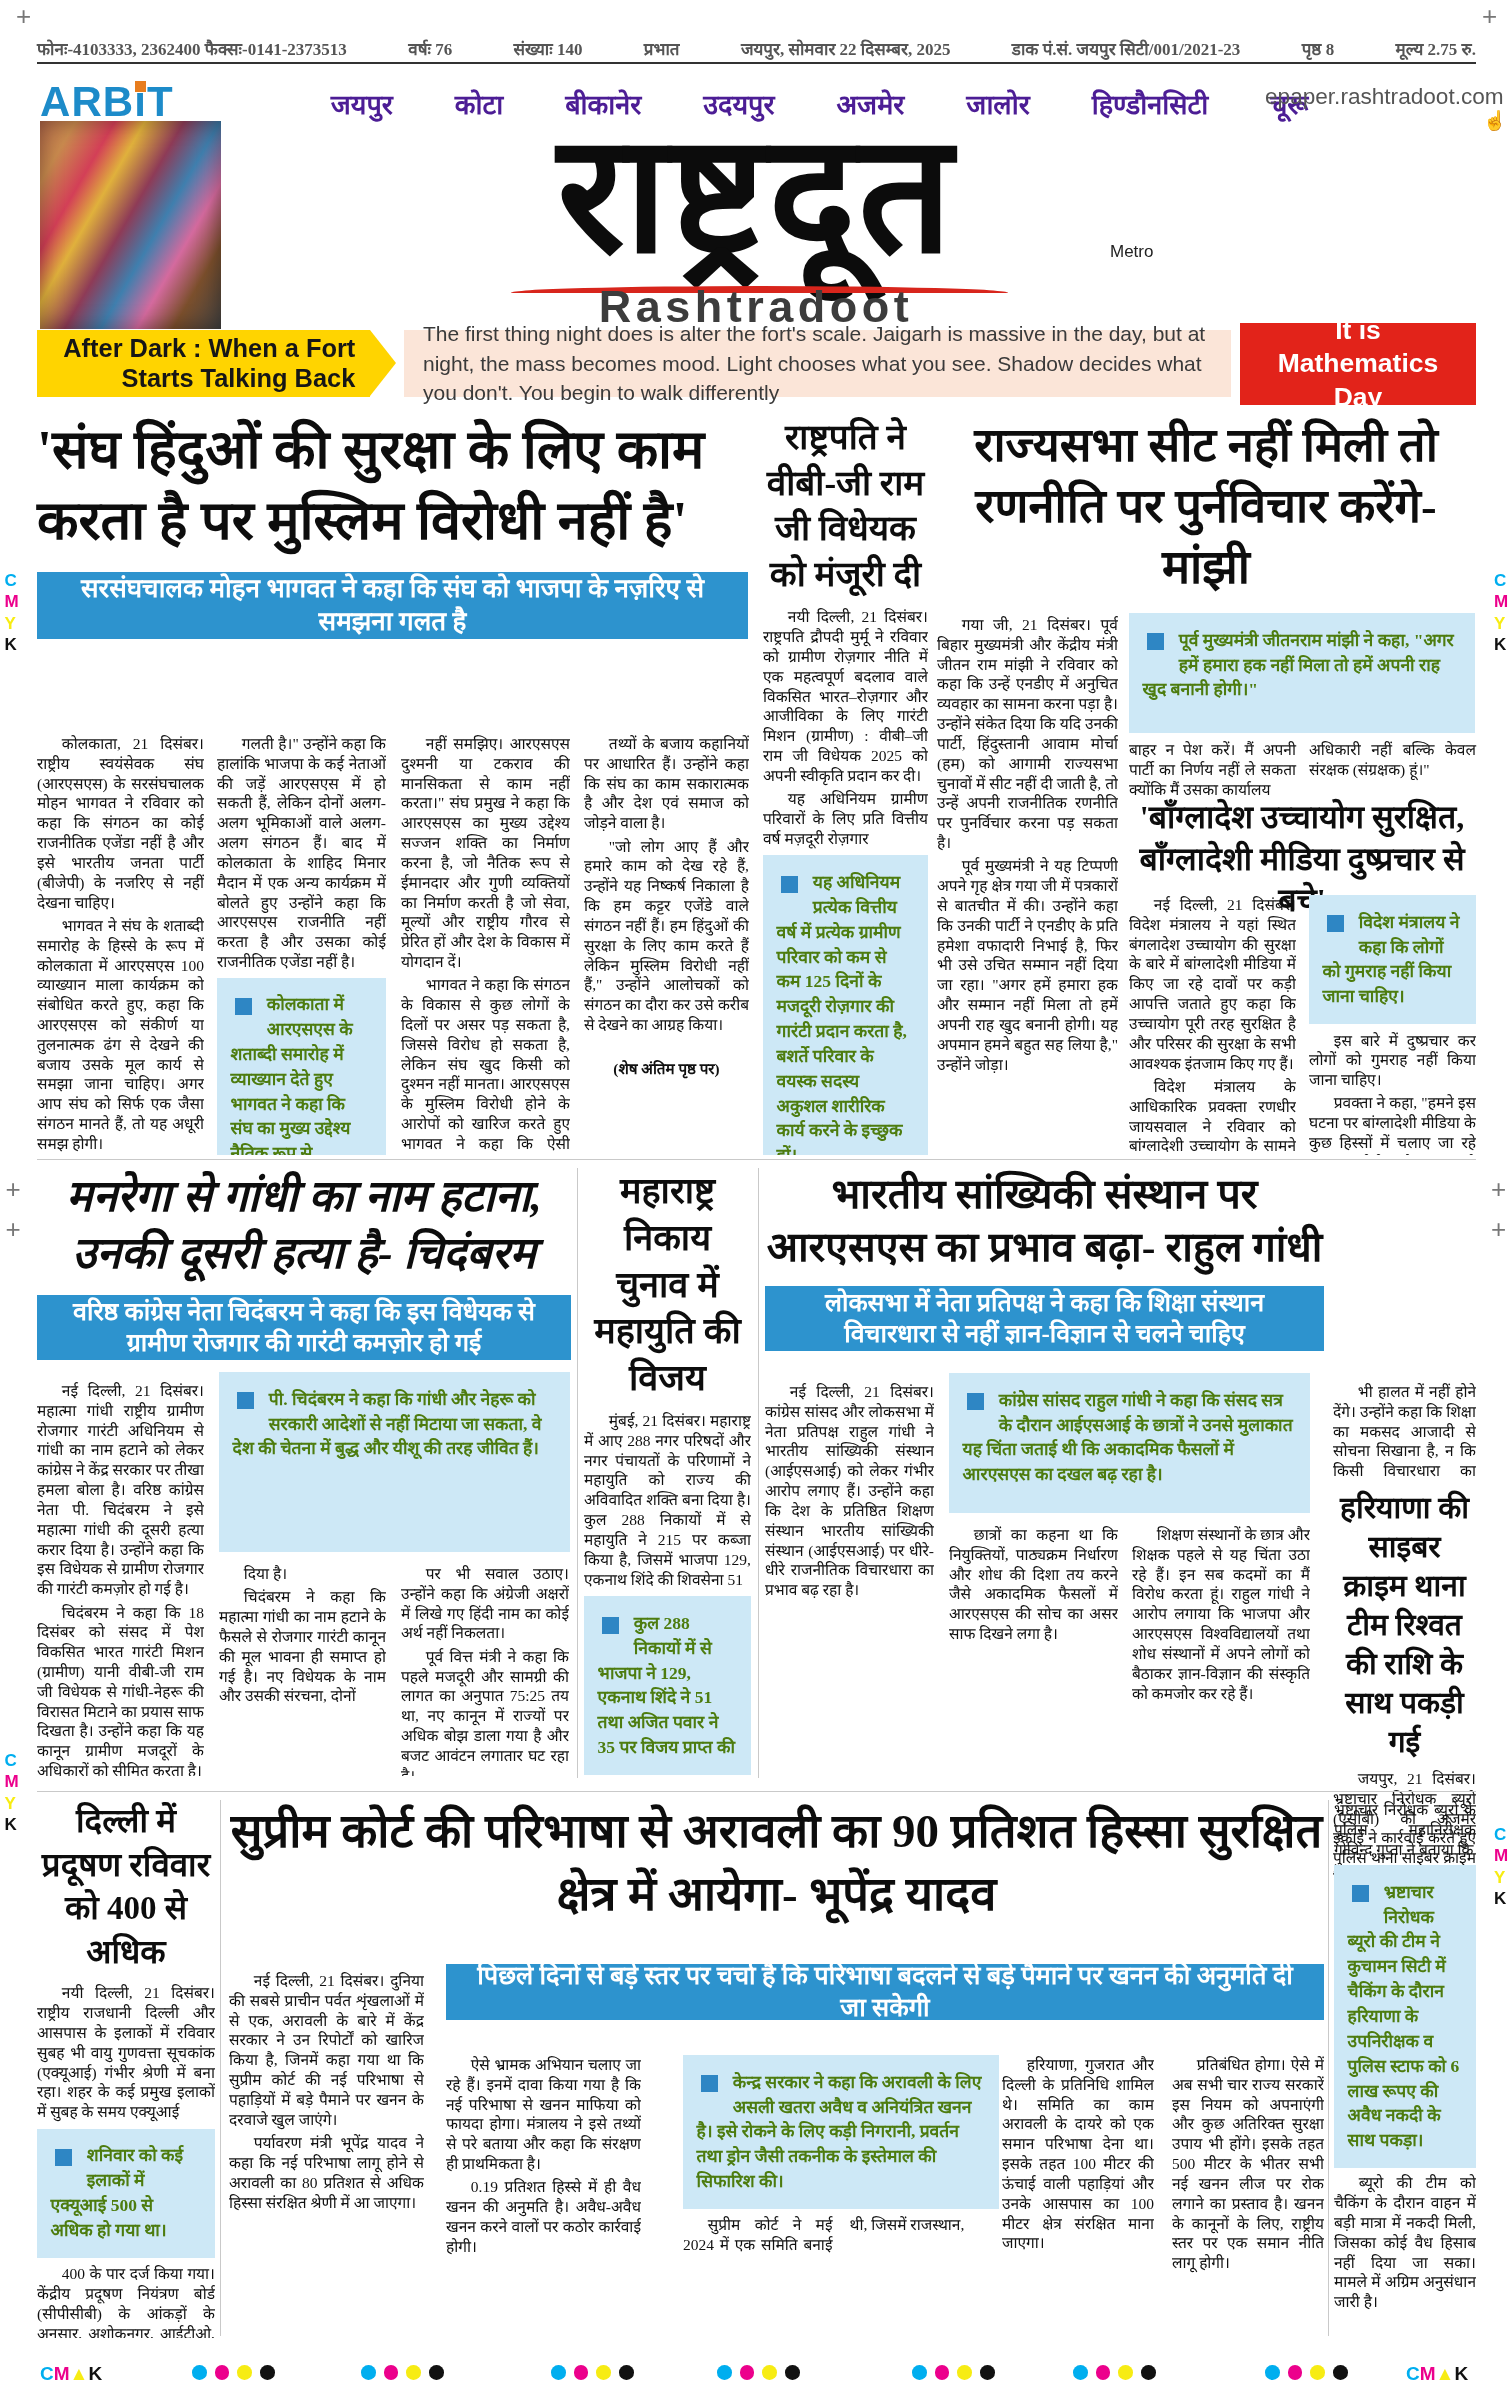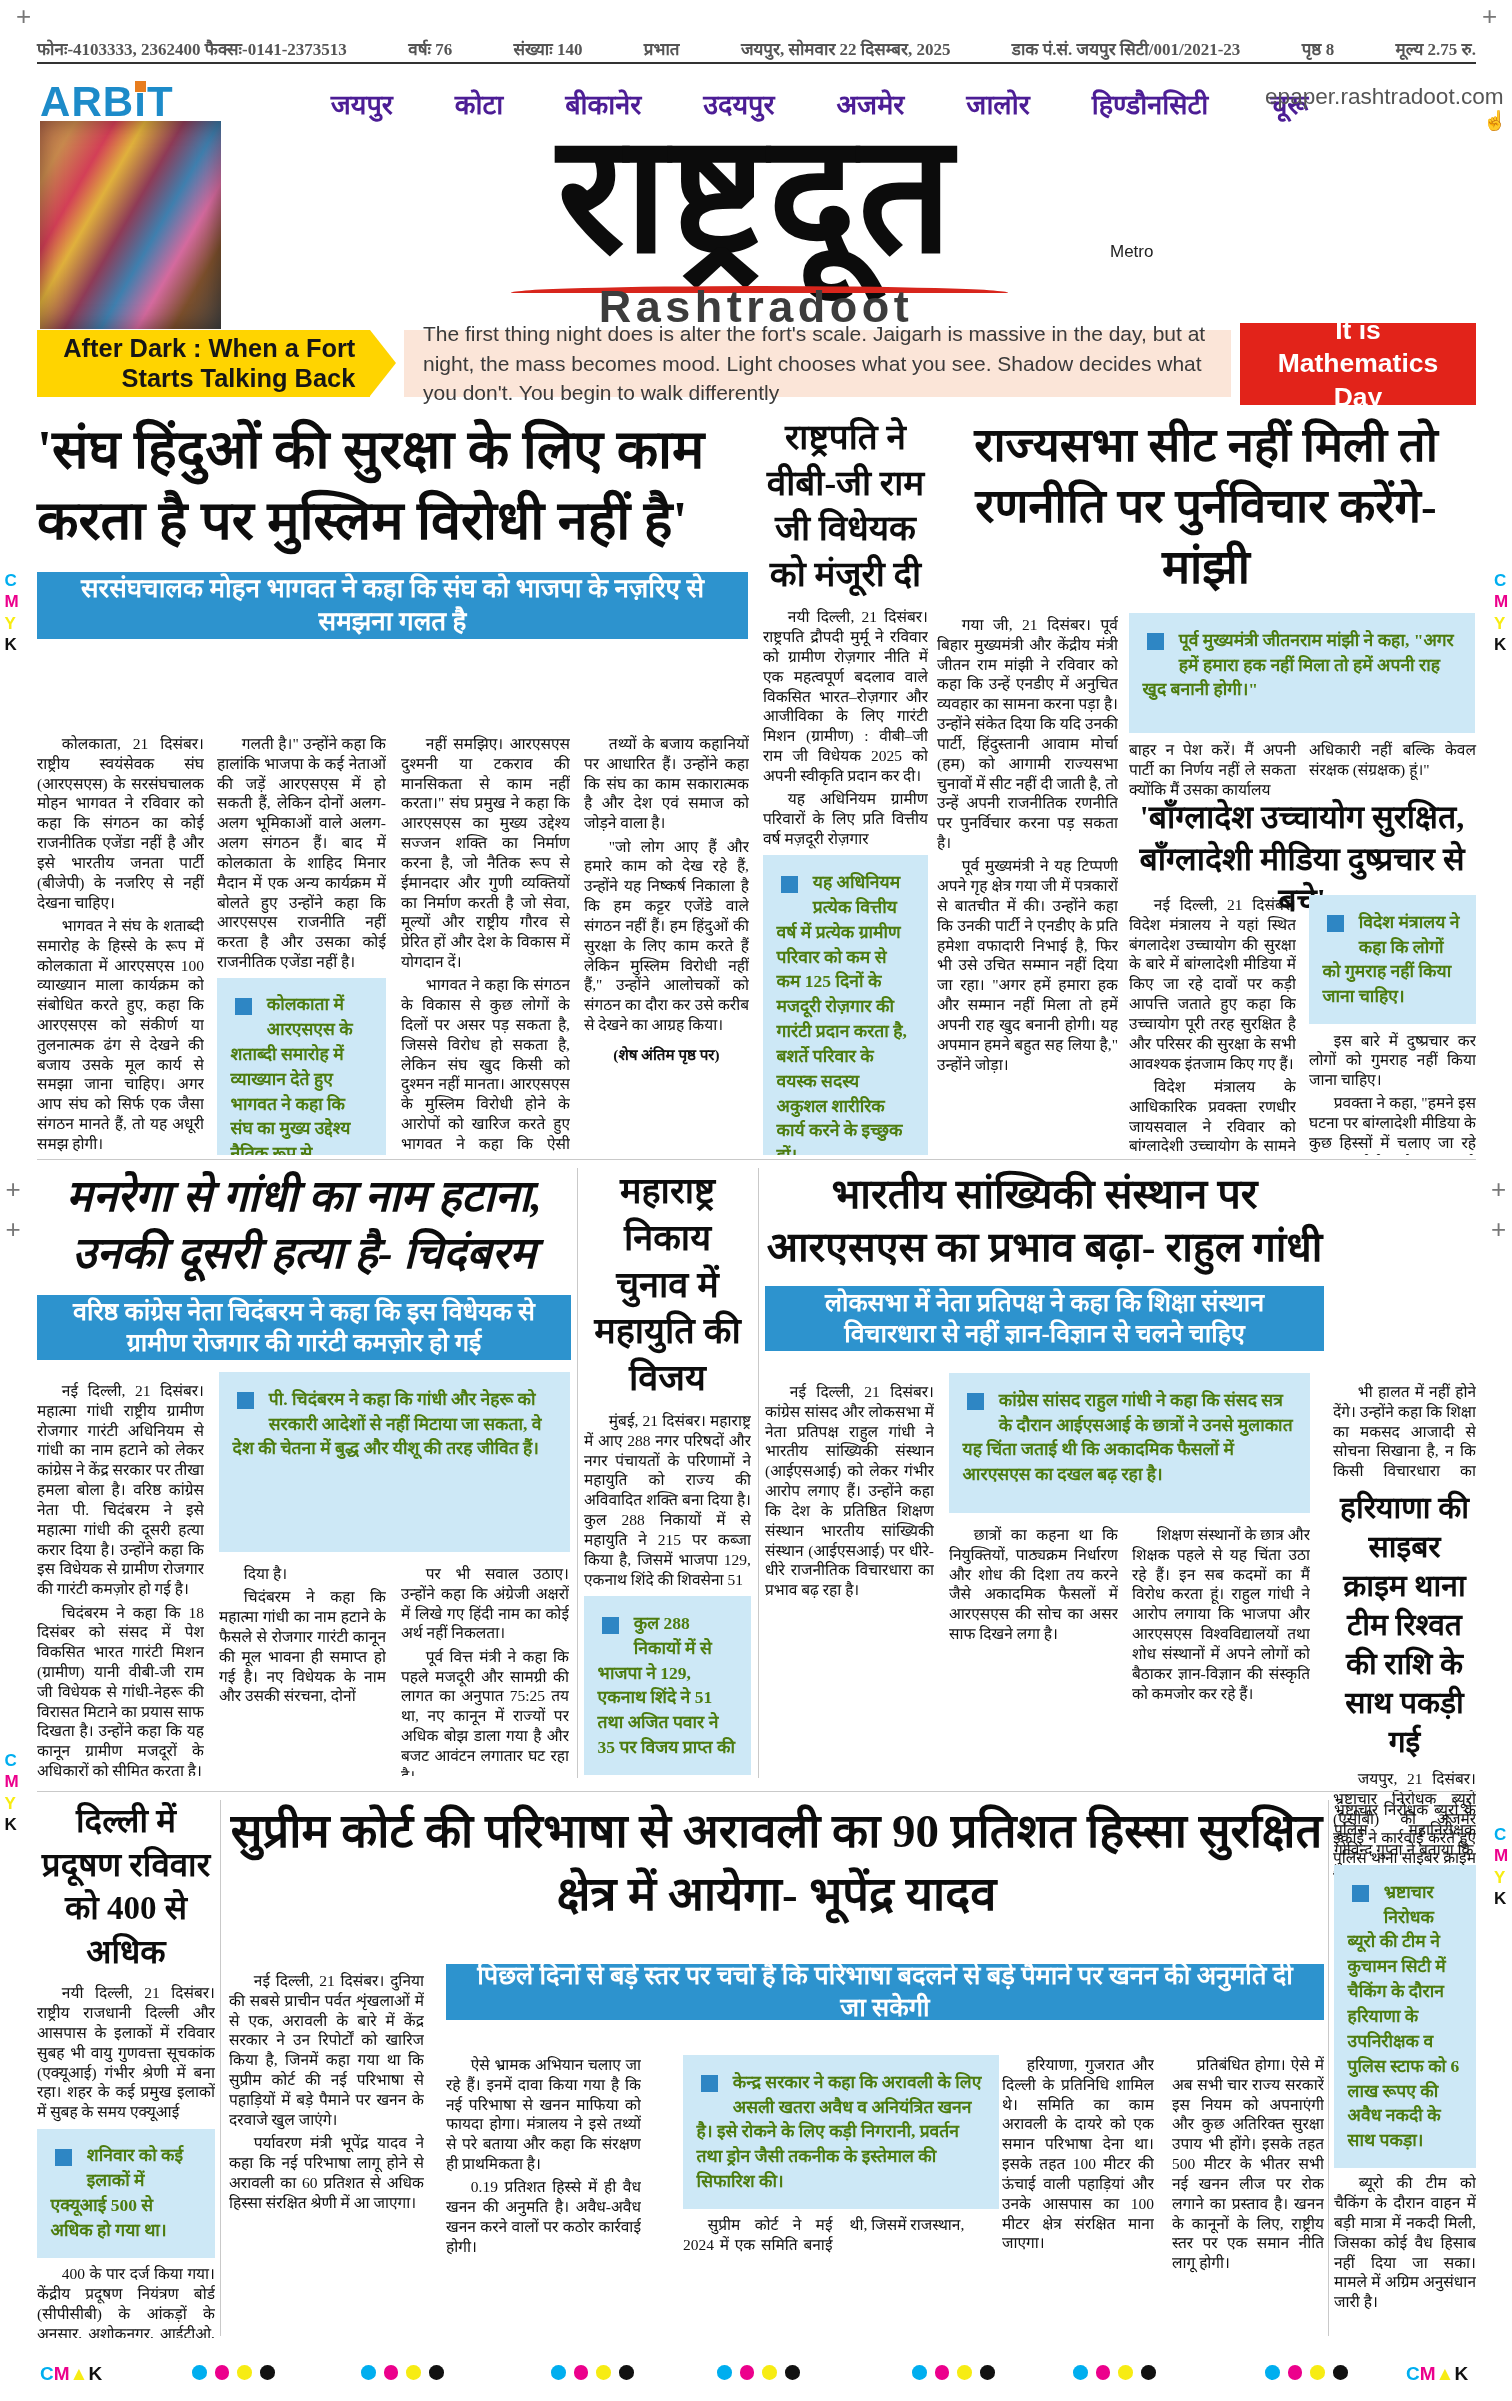--- a/index.html
+++ b/index.html
@@ -42,21 +42,21 @@
              align-items:center;justify-content:center;text-align:center;padding:3.4px 17px;box-sizing:border-box;}
   .strip-red .d{font-family:"Liberation Sans",sans-serif;font-weight:800;font-size:26.5px;line-height:1.25;color:#fff;}
   
   .hl{font-weight:700;color:#0d0d0d;}
   .bar{background:#2d93ce;color:#fff;font-weight:700;text-align:center;display:flex;
        align-items:center;justify-content:center;}
   .body-col p{margin:0 0 3.4px 0;font-size:15.5px;line-height:1.28;text-align:justify;text-indent:1.6em;}
   .infobox{background:#cde8f6;padding:14.7px 16px 14.7px 13.6px;box-sizing:border-box;}
   .infobox .sq{float:left;width:17px;height:17px;background:#2e86c4;margin:5.6px 14.7px 2.3px 4.5px;}
   .infobox p{margin:0;font-size:17.5px;line-height:1.42;font-weight:700;color:#4d7c0f;text-align:left;}
-  .cont{font-weight:700;font-size:15.2px;text-align:center;margin-top:9px;}
+  .cont{font-weight:700;font-size:15.2px;text-align:center;margin-top:23px;}
   .vline{position:absolute;width:0.6px;background:#c9c9c9;}
   .hline{position:absolute;height:0.6px;background:#c9c9c9;}
   
   .cross{position:absolute;color:#777;font-family:"Liberation Sans",sans-serif;font-size:26px;font-weight:400;}
   .cmyk-v{position:absolute;font-family:"Liberation Sans",sans-serif;font-weight:700;font-size:17px;line-height:1.25;}
   .regs{position:absolute;display:flex;gap:8px;}
   .regs i{width:14.7px;height:14.7px;border-radius:50%;display:block;}
   .reglabel{position:absolute;font-family:"Liberation Sans",sans-serif;font-weight:700;font-size:19px;}
   .c{color:#00aeef}.m{color:#ec008c}.y{color:#f7ec13}.k{color:#111}
 </style>
@@ -334,21 +334,21 @@
   </div>
 
   <div class="vline" style="left:220px;top:1800px;height:536px;"></div>
 
   <div class="abs" style="left:229px;top:1800px;width:1095px;">
     <div class="hl" style="font-size:47px;line-height:1.35;text-align:center;">सुप्रीम कोर्ट की परिभाषा से अरावली का 90 प्रतिशत हिस्सा सुरक्षित क्षेत्र में आयेगा- भूपेंद्र यादव</div>
   </div>
   <div class="body-col abs" style="left:229px;top:1971px;width:195px;height:367px;overflow:hidden;">
 
   <p>नई दिल्ली, 21 दिसंबर। दुनिया की सबसे प्राचीन पर्वत शृंखलाओं में से एक, अरावली के बारे में केंद्र सरकार ने उन रिपोर्टों को खारिज किया है, जिनमें कहा गया था कि सुप्रीम कोर्ट की नई परिभाषा से पहाड़ियों में बड़े पैमाने पर खनन के दरवाजे खुल जाएंगे।</p>
-      <p>पर्यावरण मंत्री भूपेंद्र यादव ने कहा कि नई परिभाषा लागू होने से अरावली का 60 प्रतिशत से अधिक हिस्सा संरक्षित श्रेणी में आ जाएगा।</p>
+      <p>पर्यावरण मंत्री भूपेंद्र यादव ने कहा कि नई परिभाषा लागू होने से अरावली का 80 प्रतिशत से अधिक हिस्सा संरक्षित श्रेणी में आ जाएगा।</p>
     </div>
   <div class="bar abs" style="left:446px;top:1964px;width:878px;height:56px;font-size:25.4px;line-height:1.25;padding:0 19px;box-sizing:border-box;">पिछले दिनों से बड़े स्तर पर चर्चा है कि परिभाषा बदलने से बड़े पैमाने पर खनन की अनुमति दी जा सकेगी</div>
   <div class="body-col abs" style="left:446px;top:2055px;width:195px;height:282px;overflow:hidden;">
 
   <p>ऐसे भ्रामक अभियान चलाए जा रहे हैं। इनमें दावा किया गया है कि नई परिभाषा से खनन माफिया को फायदा होगा। मंत्रालय ने इसे तथ्यों से परे बताया और कहा कि संरक्षण ही प्राथमिकता है।</p>
       <p>0.19 प्रतिशत हिस्से में ही वैध खनन की अनुमति है। अवैध-अवैध खनन करने वालों पर कठोर कार्रवाई होगी।</p>
     </div>
   <div class="abs" style="left:663px;top:2055px;width:316px;margin-left:20px;">
     <div class="infobox">
       <span class="sq"></span>

